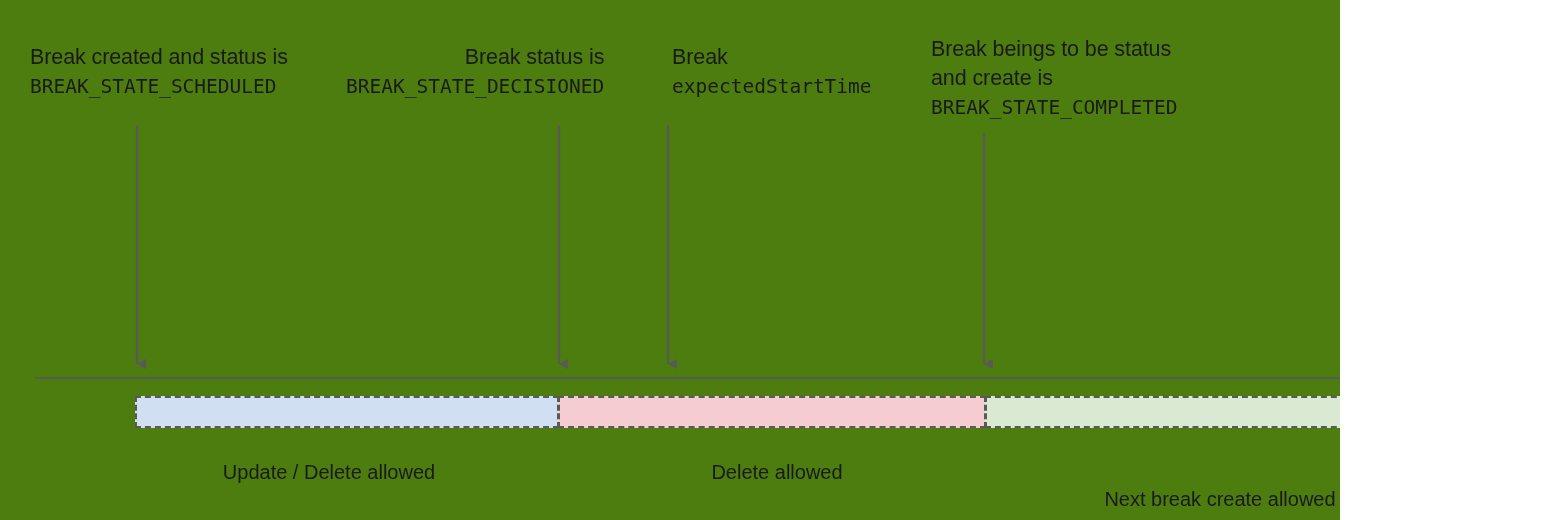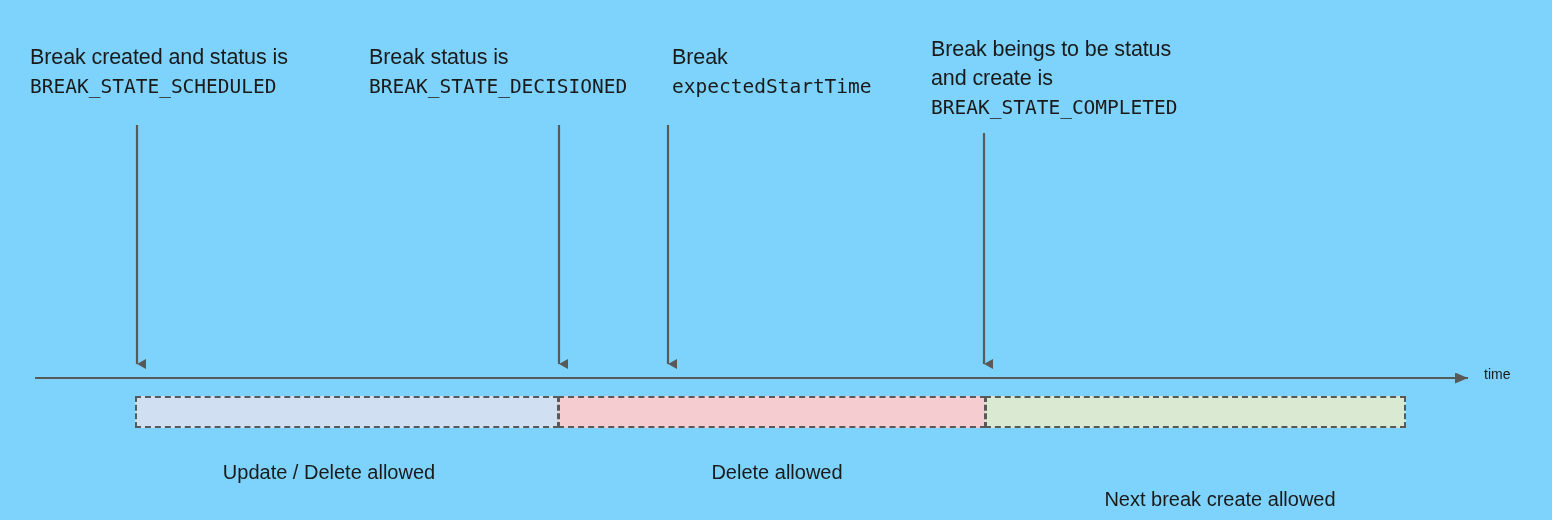--- a/index.html
+++ b/index.html
@@ -6,23 +6,23 @@
     margin: 0;
     padding: 0;
     background: #ffffff;
   }
   body {
     font-family: "Liberation Sans", sans-serif;
     -webkit-font-smoothing: antialiased;
   }
   #canvas {
     position: relative;
-    width: 1552px;
+    width: 1340px;
     height: 520px;
-    background: #7dd3fc;
+    background: #4d7c0f;
     overflow: hidden;
   }
   .annotation {
     position: absolute;
     color: #1a1a1a;
     line-height: 29px;
     white-space: nowrap;
   }
   .ann-plain {
     font-family: "Liberation Sans", sans-serif;
@@ -66,21 +66,21 @@
 </head>
 <body>
 
 <div id="canvas">
 
   <div class="annotation" style="left:30px; top:43px;">
     <div class="ann-plain">Break created and status is</div>
     <div class="ann-code">BREAK_STATE_SCHEDULED</div>
   </div>
 
-  <div class="annotation" style="left:369px; top:43px;">
+  <div class="annotation" style="left:346px; top:43px;text-align:right;">
     <div class="ann-plain">Break status is</div>
     <div class="ann-code">BREAK_STATE_DECISIONED</div>
   </div>
 
   <div class="annotation" style="left:672px; top:43px;">
     <div class="ann-plain">Break</div>
     <div class="ann-code">expectedStartTime</div>
   </div>
 
   <div class="annotation" style="left:931px; top:35px;">

